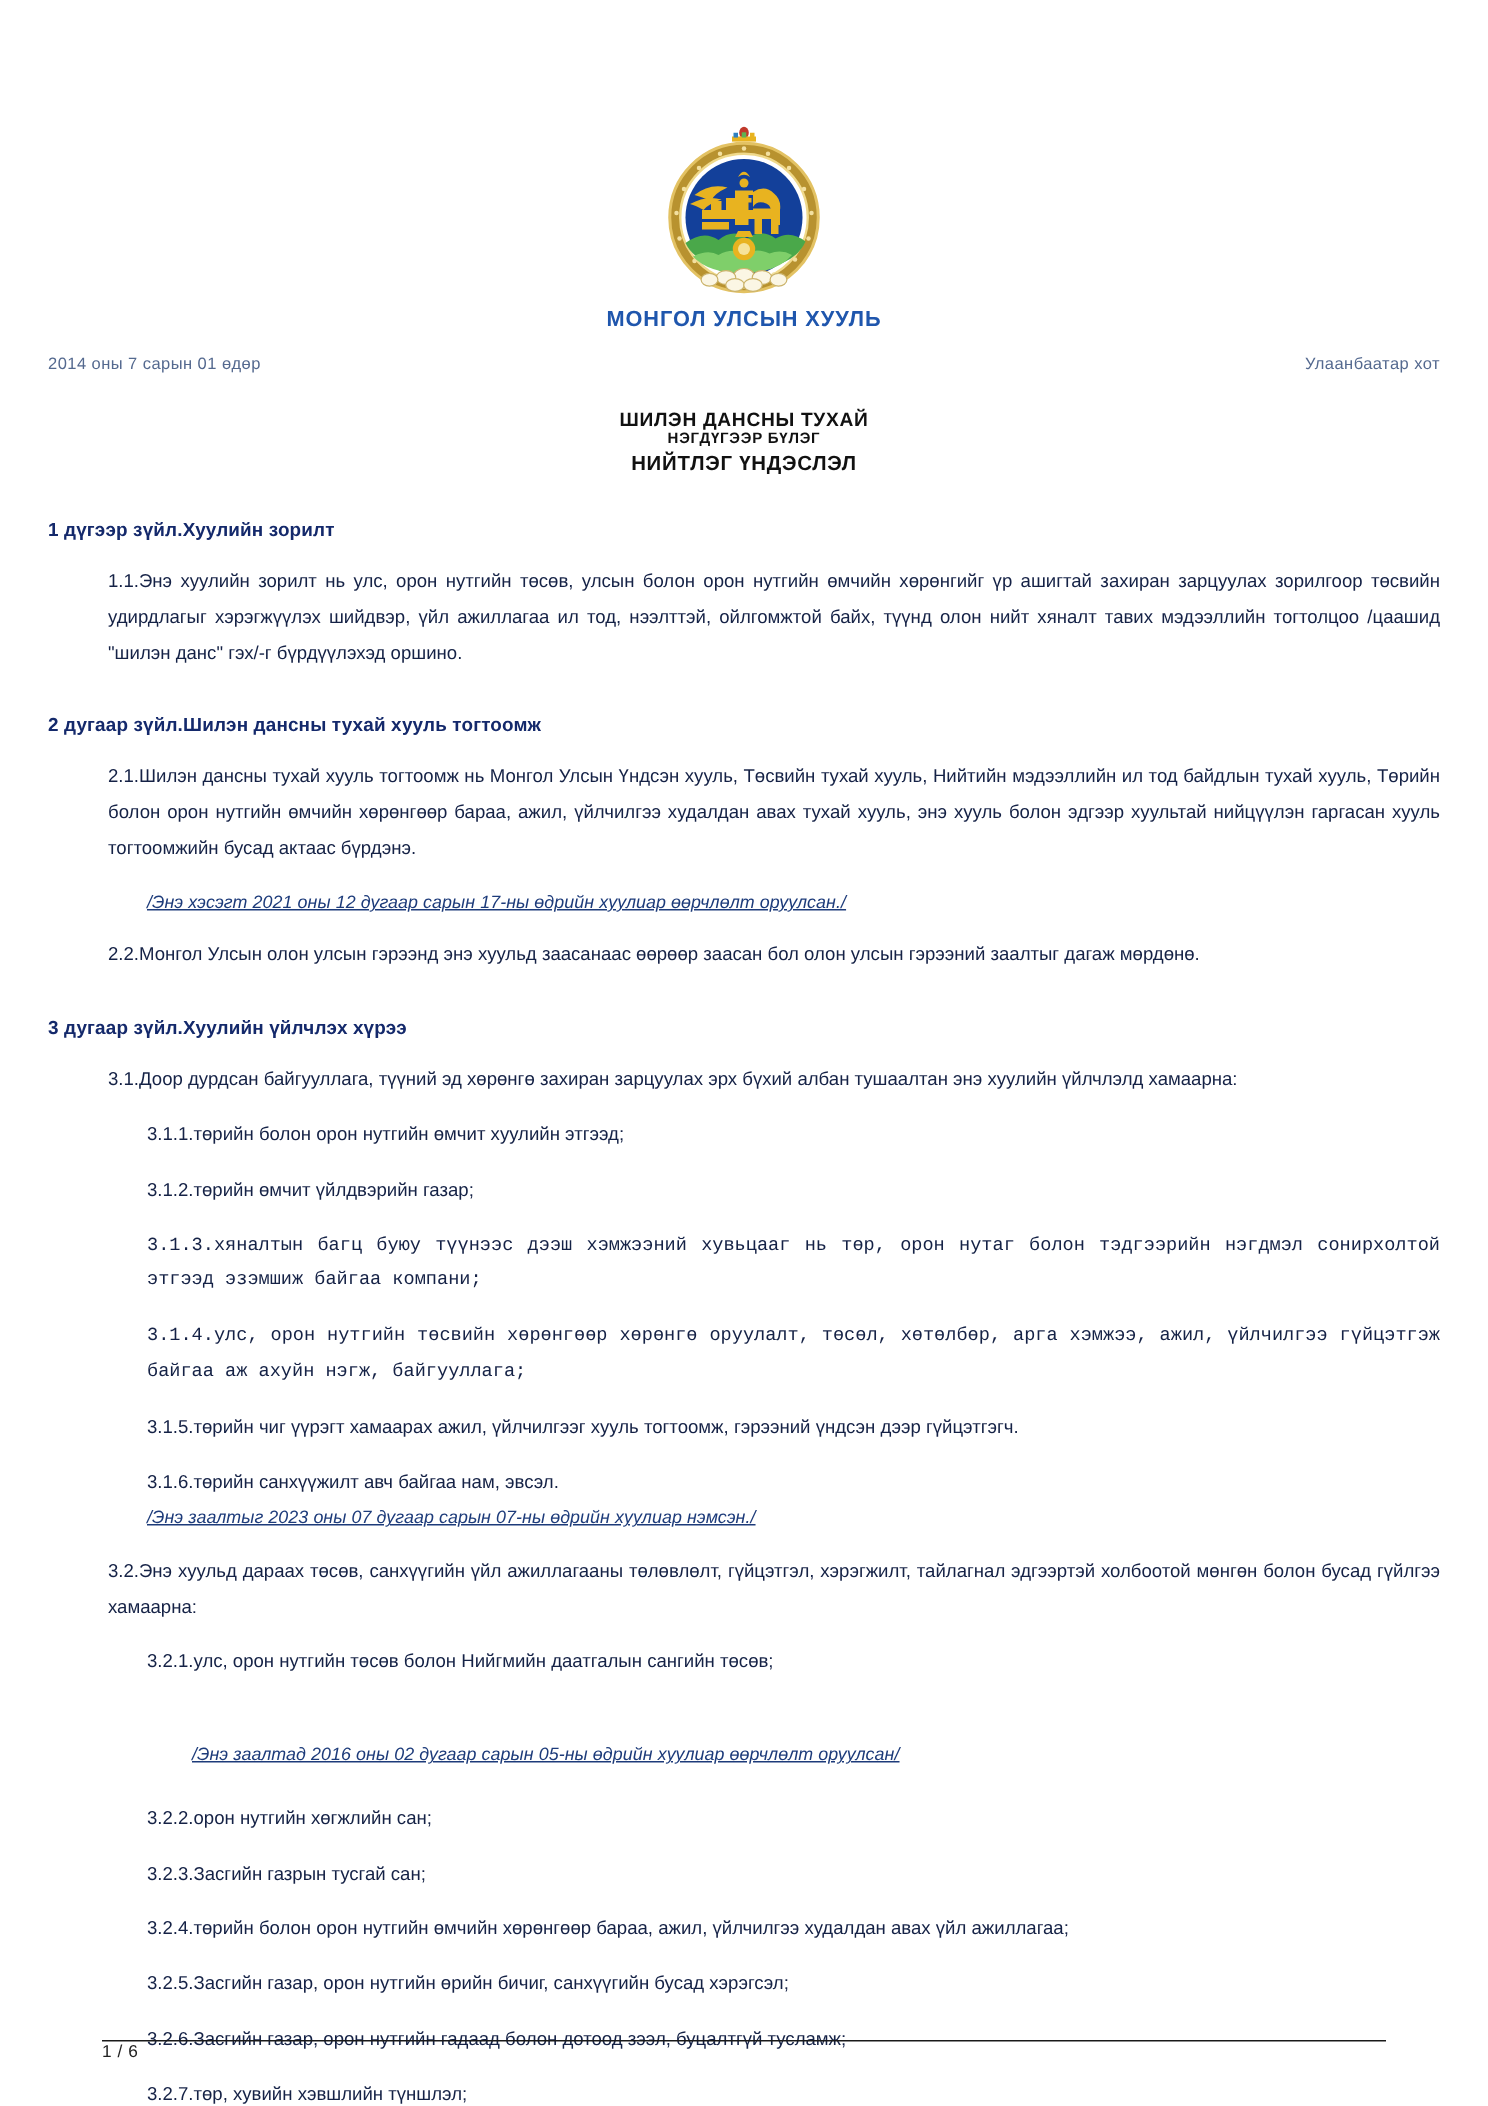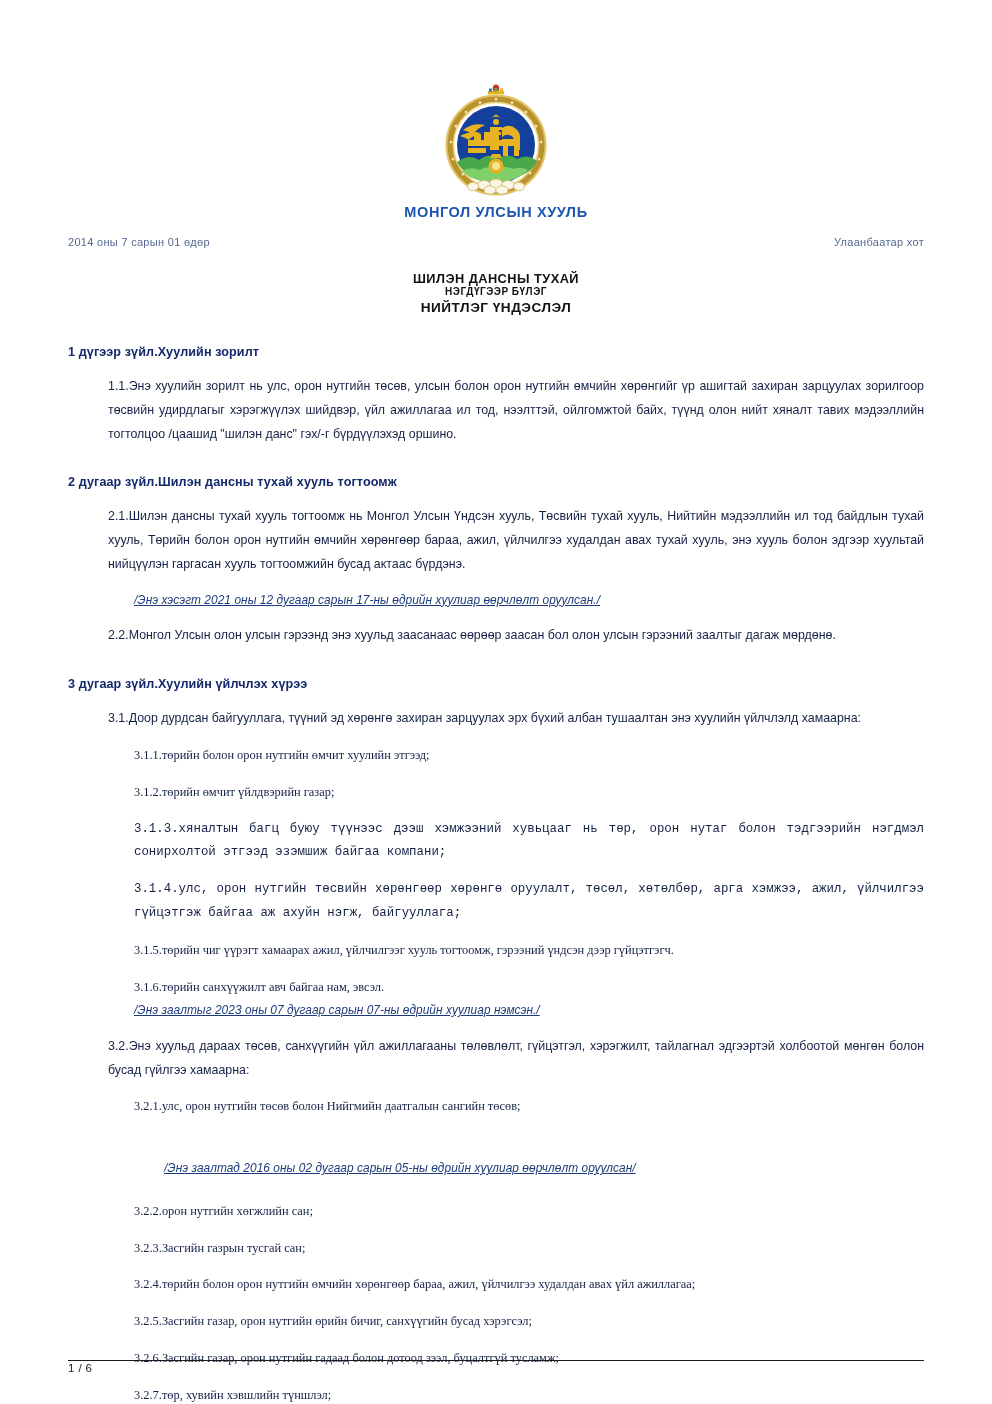--- a/index.html
+++ b/index.html
@@ -9,21 +9,21 @@
     background:#ffffff;
     font-family:"Liberation Sans", sans-serif;
     color:#101828;
     -webkit-font-smoothing:none;
   }
   .page{
     position:relative;
     width:992px;
     height:1404px;
     box-sizing:border-box;
-    padding:0 68px;
+    padding:0 32px;
   }
 
   
   .masthead{
     padding-top:84px;
     text-align:center;
   }
   .emblem-wrap{
     display:inline-block;
     position:relative;
@@ -86,21 +86,21 @@
     letter-spacing:.1px;
   }
   .para{
     font-size:12.4px;
     line-height:1.92;
     color:#152246;
     text-align:justify;
     margin:0 0 13px 0;
     padding-left:40px;
   }
-  .para.lvl2{padding-left:66px;text-align:left;font-family:Liberation Serif, serif;}
+  .para.lvl2{padding-left:66px;text-align:left;}
   .para.lvl2j{padding-left:66px;text-align:justify;font-family:Liberation Mono, monospace;}
   .para.lvl1j{padding-left:40px;text-align:justify;}
   .note{
     font-size:11.9px;
     font-style:italic;
     text-decoration:underline;
     color:#1d3b7a;
     line-height:1.8;
     margin:0 0 13px 0;
     padding-left:66px;

